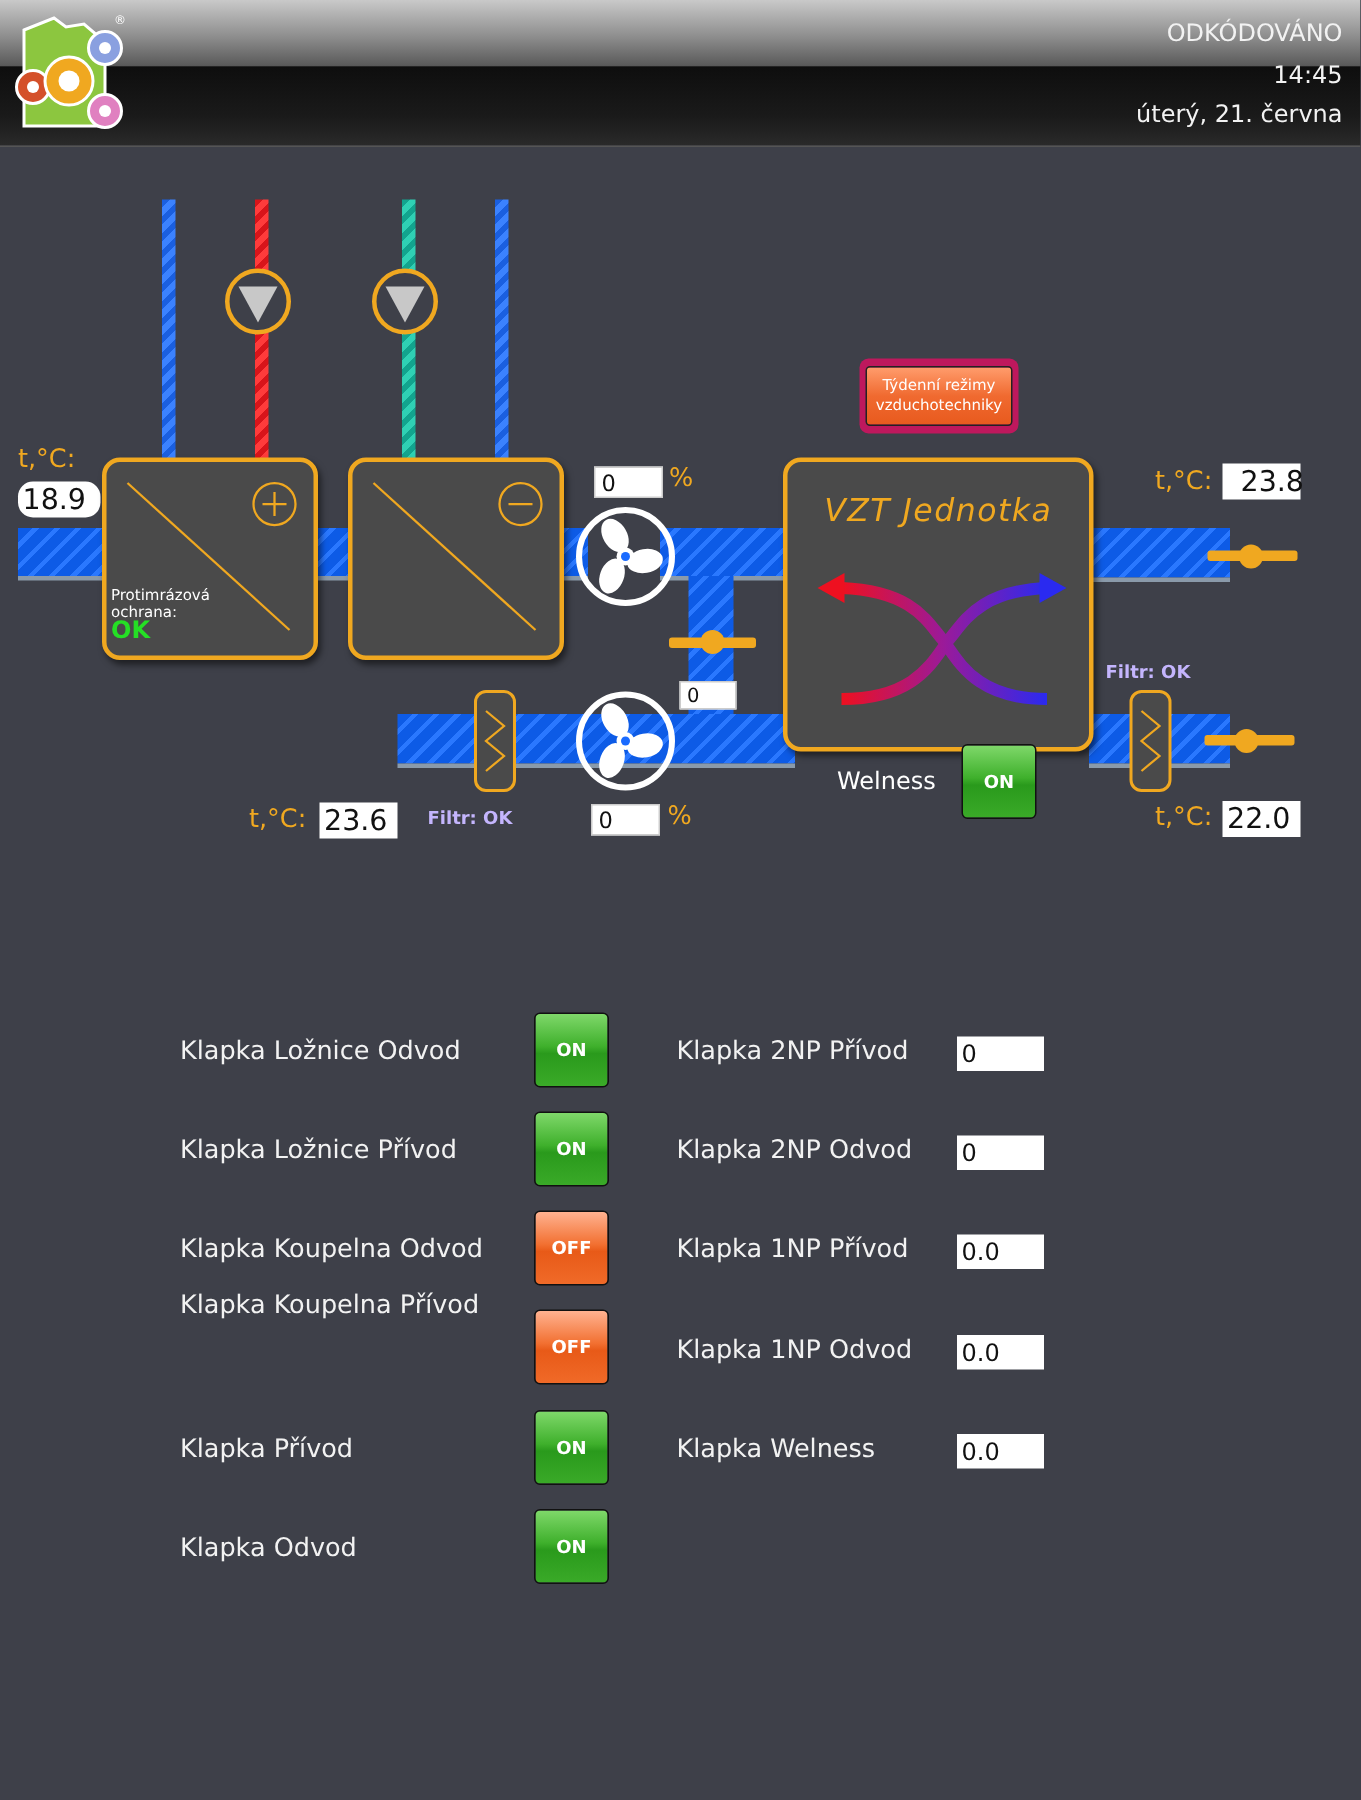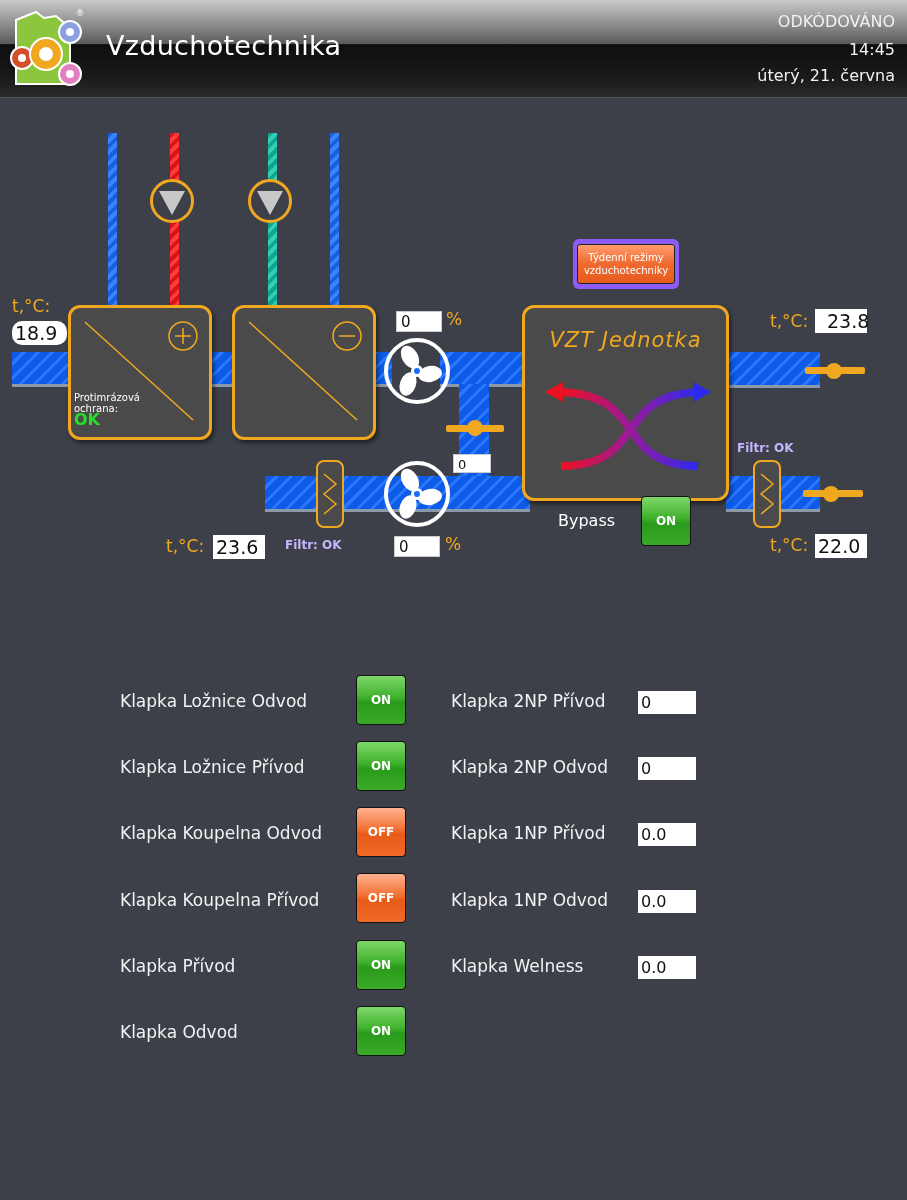--- a/index.html
+++ b/index.html
@@ -68,21 +68,21 @@
   .btn-on, .btn-off {
     position:absolute; width:50px; height:50px; border-radius:4px;
     box-sizing:border-box; border:1px solid #111;
     font-weight:bold; font-size:12px; color:#fff; text-align:center; line-height:48px;
     cursor:pointer;
   }
   .btn-on { background:linear-gradient(to bottom,#7fd86a 0%,#3fb02c 45%,#2a9a1c 55%,#3aaa28 100%); }
   .btn-off { background:linear-gradient(to bottom,#ffb290 0%,#f27031 45%,#e85a18 55%,#f06a28 100%); }
   .weekly-wrap {
     position:absolute; left:573px; top:239px; width:106px; height:50px;
-    background:#8b5cf6; border-radius:6px;
+    background:#be185d; border-radius:6px;
   }
   .weekly-btn {
     position:absolute; left:4px; top:5px; width:98px; height:40px;
     background:linear-gradient(to bottom,#ff9c6c 0%,#f06a30 50%,#e85a1e 100%);
     border-radius:3px; border:1px solid #222; box-sizing:border-box;
     color:#fff; font-size:10px; text-align:center; line-height:13px; padding-top:6px; cursor:pointer;
   }
   .row-label { position:absolute; font-size:17px; color:#f2f2f2; }
   .num-input {
     position:absolute; width:58px; height:23px; background:#fff; color:#111;
@@ -98,21 +98,20 @@
     <circle cx="16" cy="50" r="11" fill="#d4502a" stroke="#fff" stroke-width="2"></circle>
     <circle cx="16" cy="50" r="4" fill="#fff"></circle>
     <circle cx="40" cy="46" r="16" fill="#f0a820" stroke="#fff" stroke-width="2"></circle>
     <circle cx="40" cy="46" r="7" fill="#fff"></circle>
     <circle cx="64" cy="24" r="11" fill="#8aa0e0" stroke="#fff" stroke-width="2"></circle>
     <circle cx="64" cy="24" r="4" fill="#fff"></circle>
     <circle cx="64" cy="66" r="11" fill="#e080c0" stroke="#fff" stroke-width="2"></circle>
     <circle cx="64" cy="66" r="4" fill="#fff"></circle>
     <text x="70" y="8" font-size="8" fill="#fff" font-family="DejaVu Sans, sans-serif">®</text>
   </svg>
-  <div class="app-title">Vzduchotechnika</div>
   <div class="hdr-right" style="top:12px;">ODKÓDOVÁNO</div>
   <div class="hdr-right" style="top:40px;">14:45</div>
   <div class="hdr-right" style="top:66px;">úterý, 21. června</div>
 </div>
 
 <div class="pipe-v stripe-blue" style="left:108px; top:133px; height:175px;"></div>
 <div class="pipe-v stripe-red" style="left:170px; top:133px; height:175px;"></div>
 <div class="pipe-v stripe-teal" style="left:268px; top:133px; height:175px;"></div>
 <div class="pipe-v stripe-blue" style="left:330px; top:133px; height:175px;"></div>
 <div class="pump" style="left:150px; top:179px;"></div>
@@ -205,21 +204,21 @@
         <stop offset="0" stop-color="#ee1020"></stop>
         <stop offset="0.5" stop-color="#9a1a9a"></stop>
         <stop offset="1" stop-color="#2a2af0"></stop>
       </linearGradient>
     </defs>
     <path d="M18,88 C70,88 80,60 90,48 C100,36 110,16 155,14" fill="none" stroke="url(#gx)" stroke-width="8"></path>
     <path d="M155,88 C105,88 95,60 85,48 C75,36 65,16 18,14" fill="none" stroke="url(#gx)" stroke-width="8"></path>
     <polygon points="2,14 20,4 20,24" fill="#ee1020"></polygon>
     <polygon points="168,14 150,4 150,24" fill="#2a2af0"></polygon>
   </svg>
-  <div class="abs" style="left:33px; top:203px; font-size:16px; color:#fff;">Bypass</div>
+  <div class="abs" style="left:33px; top:203px; font-size:16px; color:#fff;">Welness</div>
   <div class="btn-on" style="left:116px; top:188px;">ON</div>
 </div>
 
 <div class="temp-label" style="left:770px; top:311px;">t,°C:</div>
 <div class="val-box" style="left:815px; top:309px; width:52px;padding-left:12px;">23.8</div>
 <div class="damper-bar" style="left:805px; top:367px; width:60px;"></div>
 <div class="damper-knob" style="left:826px; top:363px;"></div>
 
 <div class="filtr-ok" style="left:737px; top:441px;">Filtr: OK</div>
 <div class="filter" style="left:753px; top:460px;">
@@ -235,21 +234,21 @@
 <div id="toggle-list">
   <div class="row-label" style="left:120px; top:691px;">Klapka Ložnice Odvod</div>
   <div class="btn-on" style="left:356px; top:675px;">ON</div>
 
   <div class="row-label" style="left:120px; top:757px;">Klapka Ložnice Přívod</div>
   <div class="btn-on" style="left:356px; top:741px;">ON</div>
 
   <div class="row-label" style="left:120px; top:823px;">Klapka Koupelna Odvod</div>
   <div class="btn-off" style="left:356px; top:807px;">OFF</div>
 
-  <div class="row-label" style="left:120px; top:890px;">Klapka Koupelna Přívod</div>
+  <div class="row-label" style="left:120px; top:860px;">Klapka Koupelna Přívod</div>
   <div class="btn-off" style="left:356px; top:873px;">OFF</div>
 
   <div class="row-label" style="left:120px; top:956px;">Klapka Přívod</div>
   <div class="btn-on" style="left:356px; top:940px;">ON</div>
 
   <div class="row-label" style="left:120px; top:1022px;">Klapka Odvod</div>
   <div class="btn-on" style="left:356px; top:1006px;">ON</div>
 </div>
 
 <div id="value-list">

